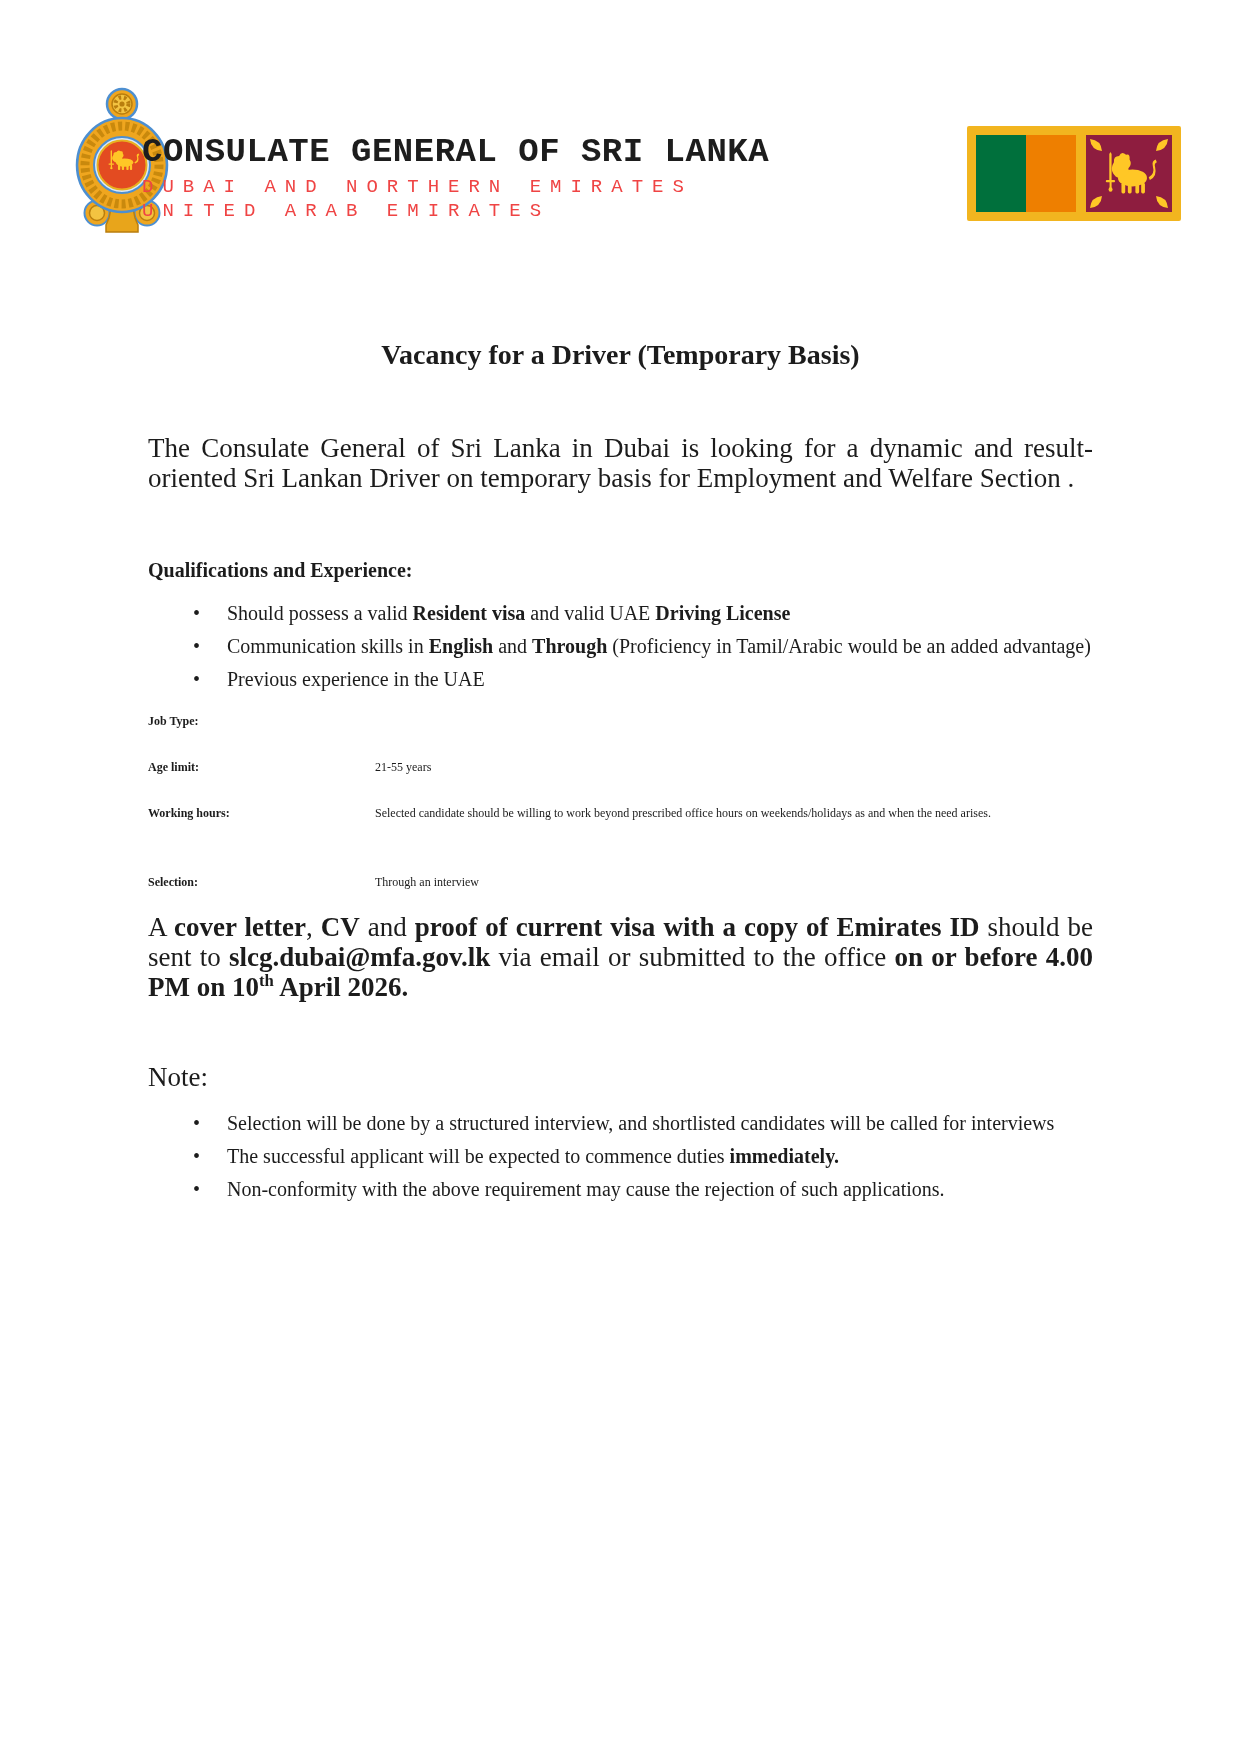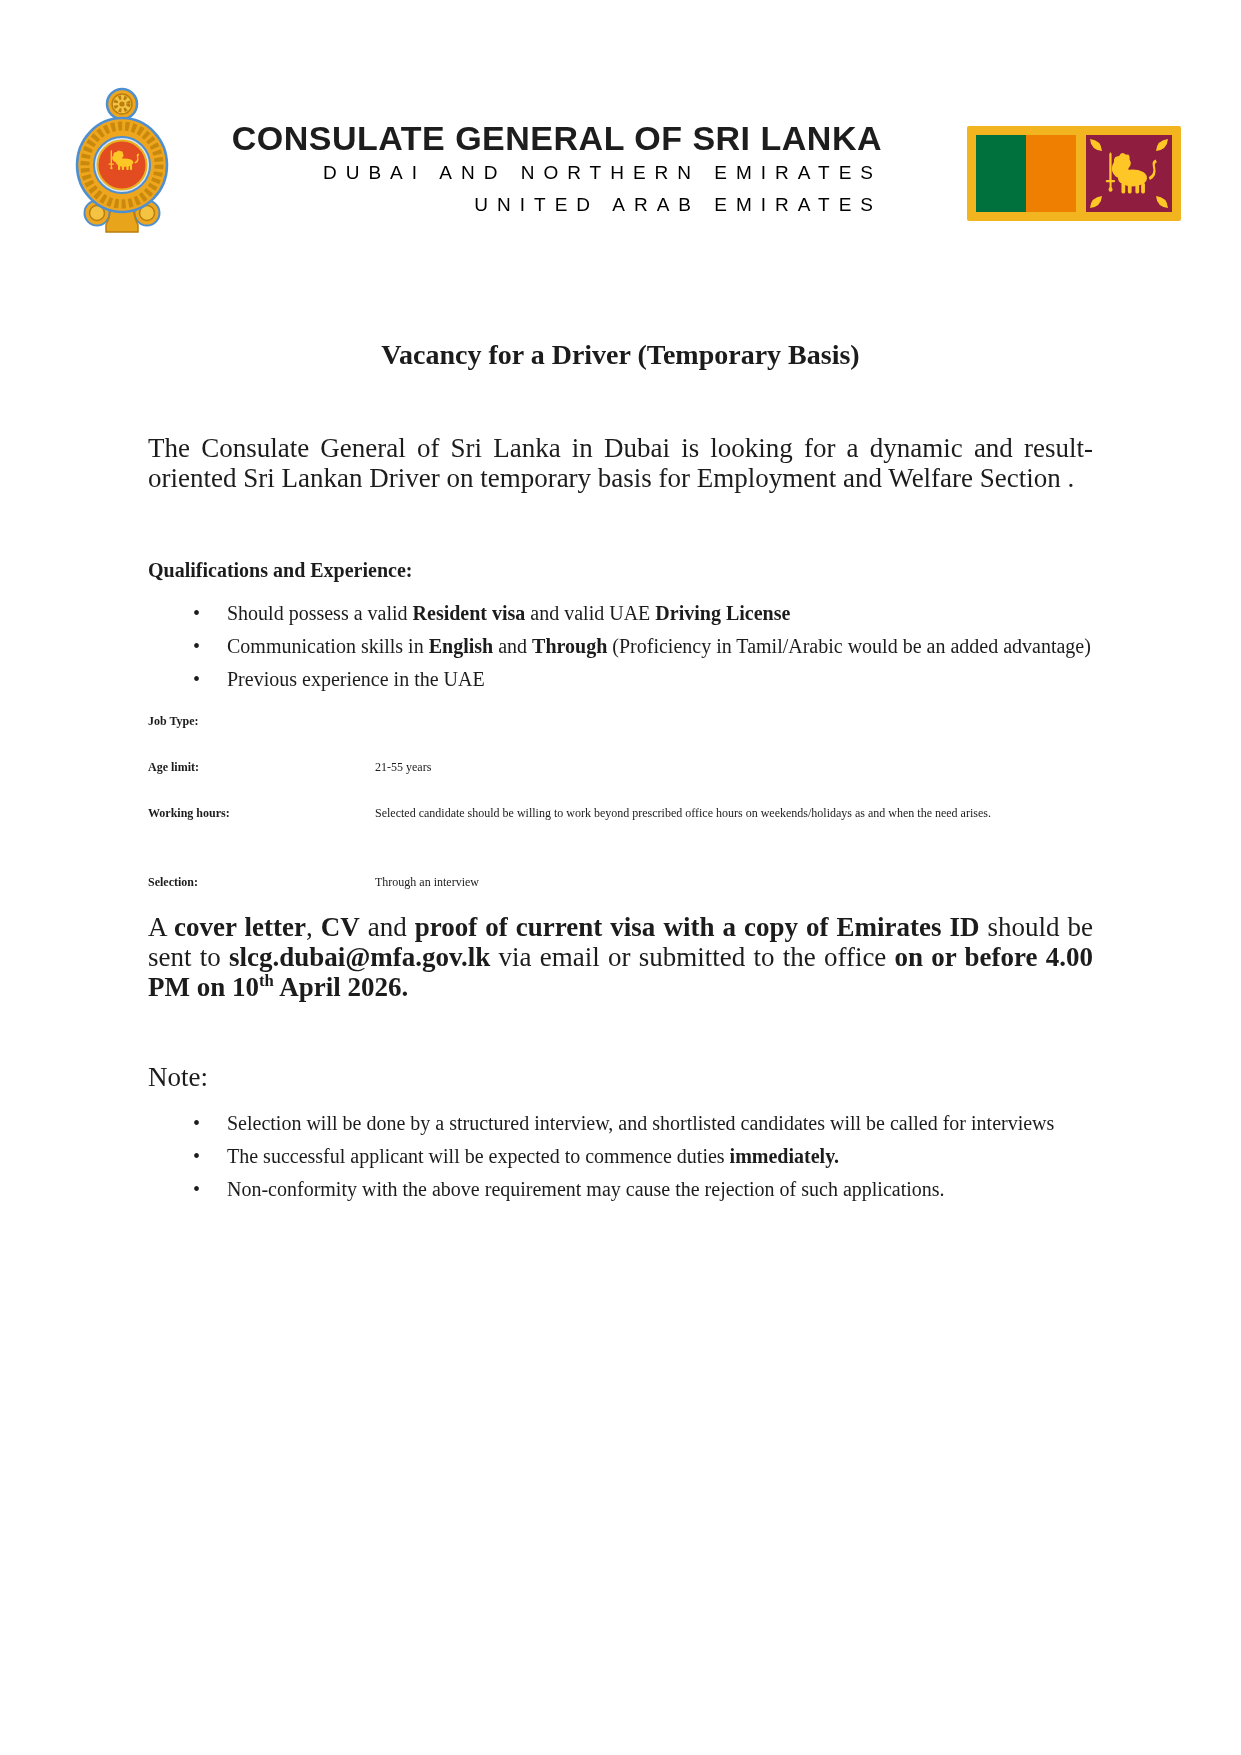--- a/index.html
+++ b/index.html
@@ -7,33 +7,33 @@
     position:relative;
     width:1241px; height:1755px;
     background:#ffffff;
     font-family:"Liberation Serif","DejaVu Serif",serif;
     color:#1c1c1c;
     overflow:hidden;
   }
   
   .emblem { position:absolute; left:75px; top:85px; width:94px; height:148px; }
   .org-block {
-    position:absolute; left:142px; top:118px; width:740px;
-    text-align:right;
-    font-family:Liberation Sans, sans-serif;
+    position:absolute; left:142px; top:132px; width:740px;
+    text-align:left;
+    font-family:Liberation Mono, monospace;
   }
   .org-name {
     font-size:34px; font-weight:700; color:#1d1d1d;
     letter-spacing:0.5px; white-space:nowrap; line-height:40px;
   }
   .org-sub {
-    font-size:19px; color:#000000; letter-spacing:9px;
+    font-size:19px; color:#ef4444; letter-spacing:9px;
     white-space:nowrap; line-height:24px; margin-top:3px;
   }
-  .org-sub.second { margin-top:8px; }
+  .org-sub.second { margin-top:0; }
   .flag { position:absolute; left:967px; top:126px; width:214px; height:95px; }
 
   
   .content { position:absolute; left:148px; top:0; width:945px; }
   .doc-title {
     margin:336px 0 0 0; font-size:28px; font-weight:700;
     text-align:center; line-height:38px;
   }
   .para { font-size:27px; line-height:30px; margin:0; }
   .justify { text-align:justify; }

